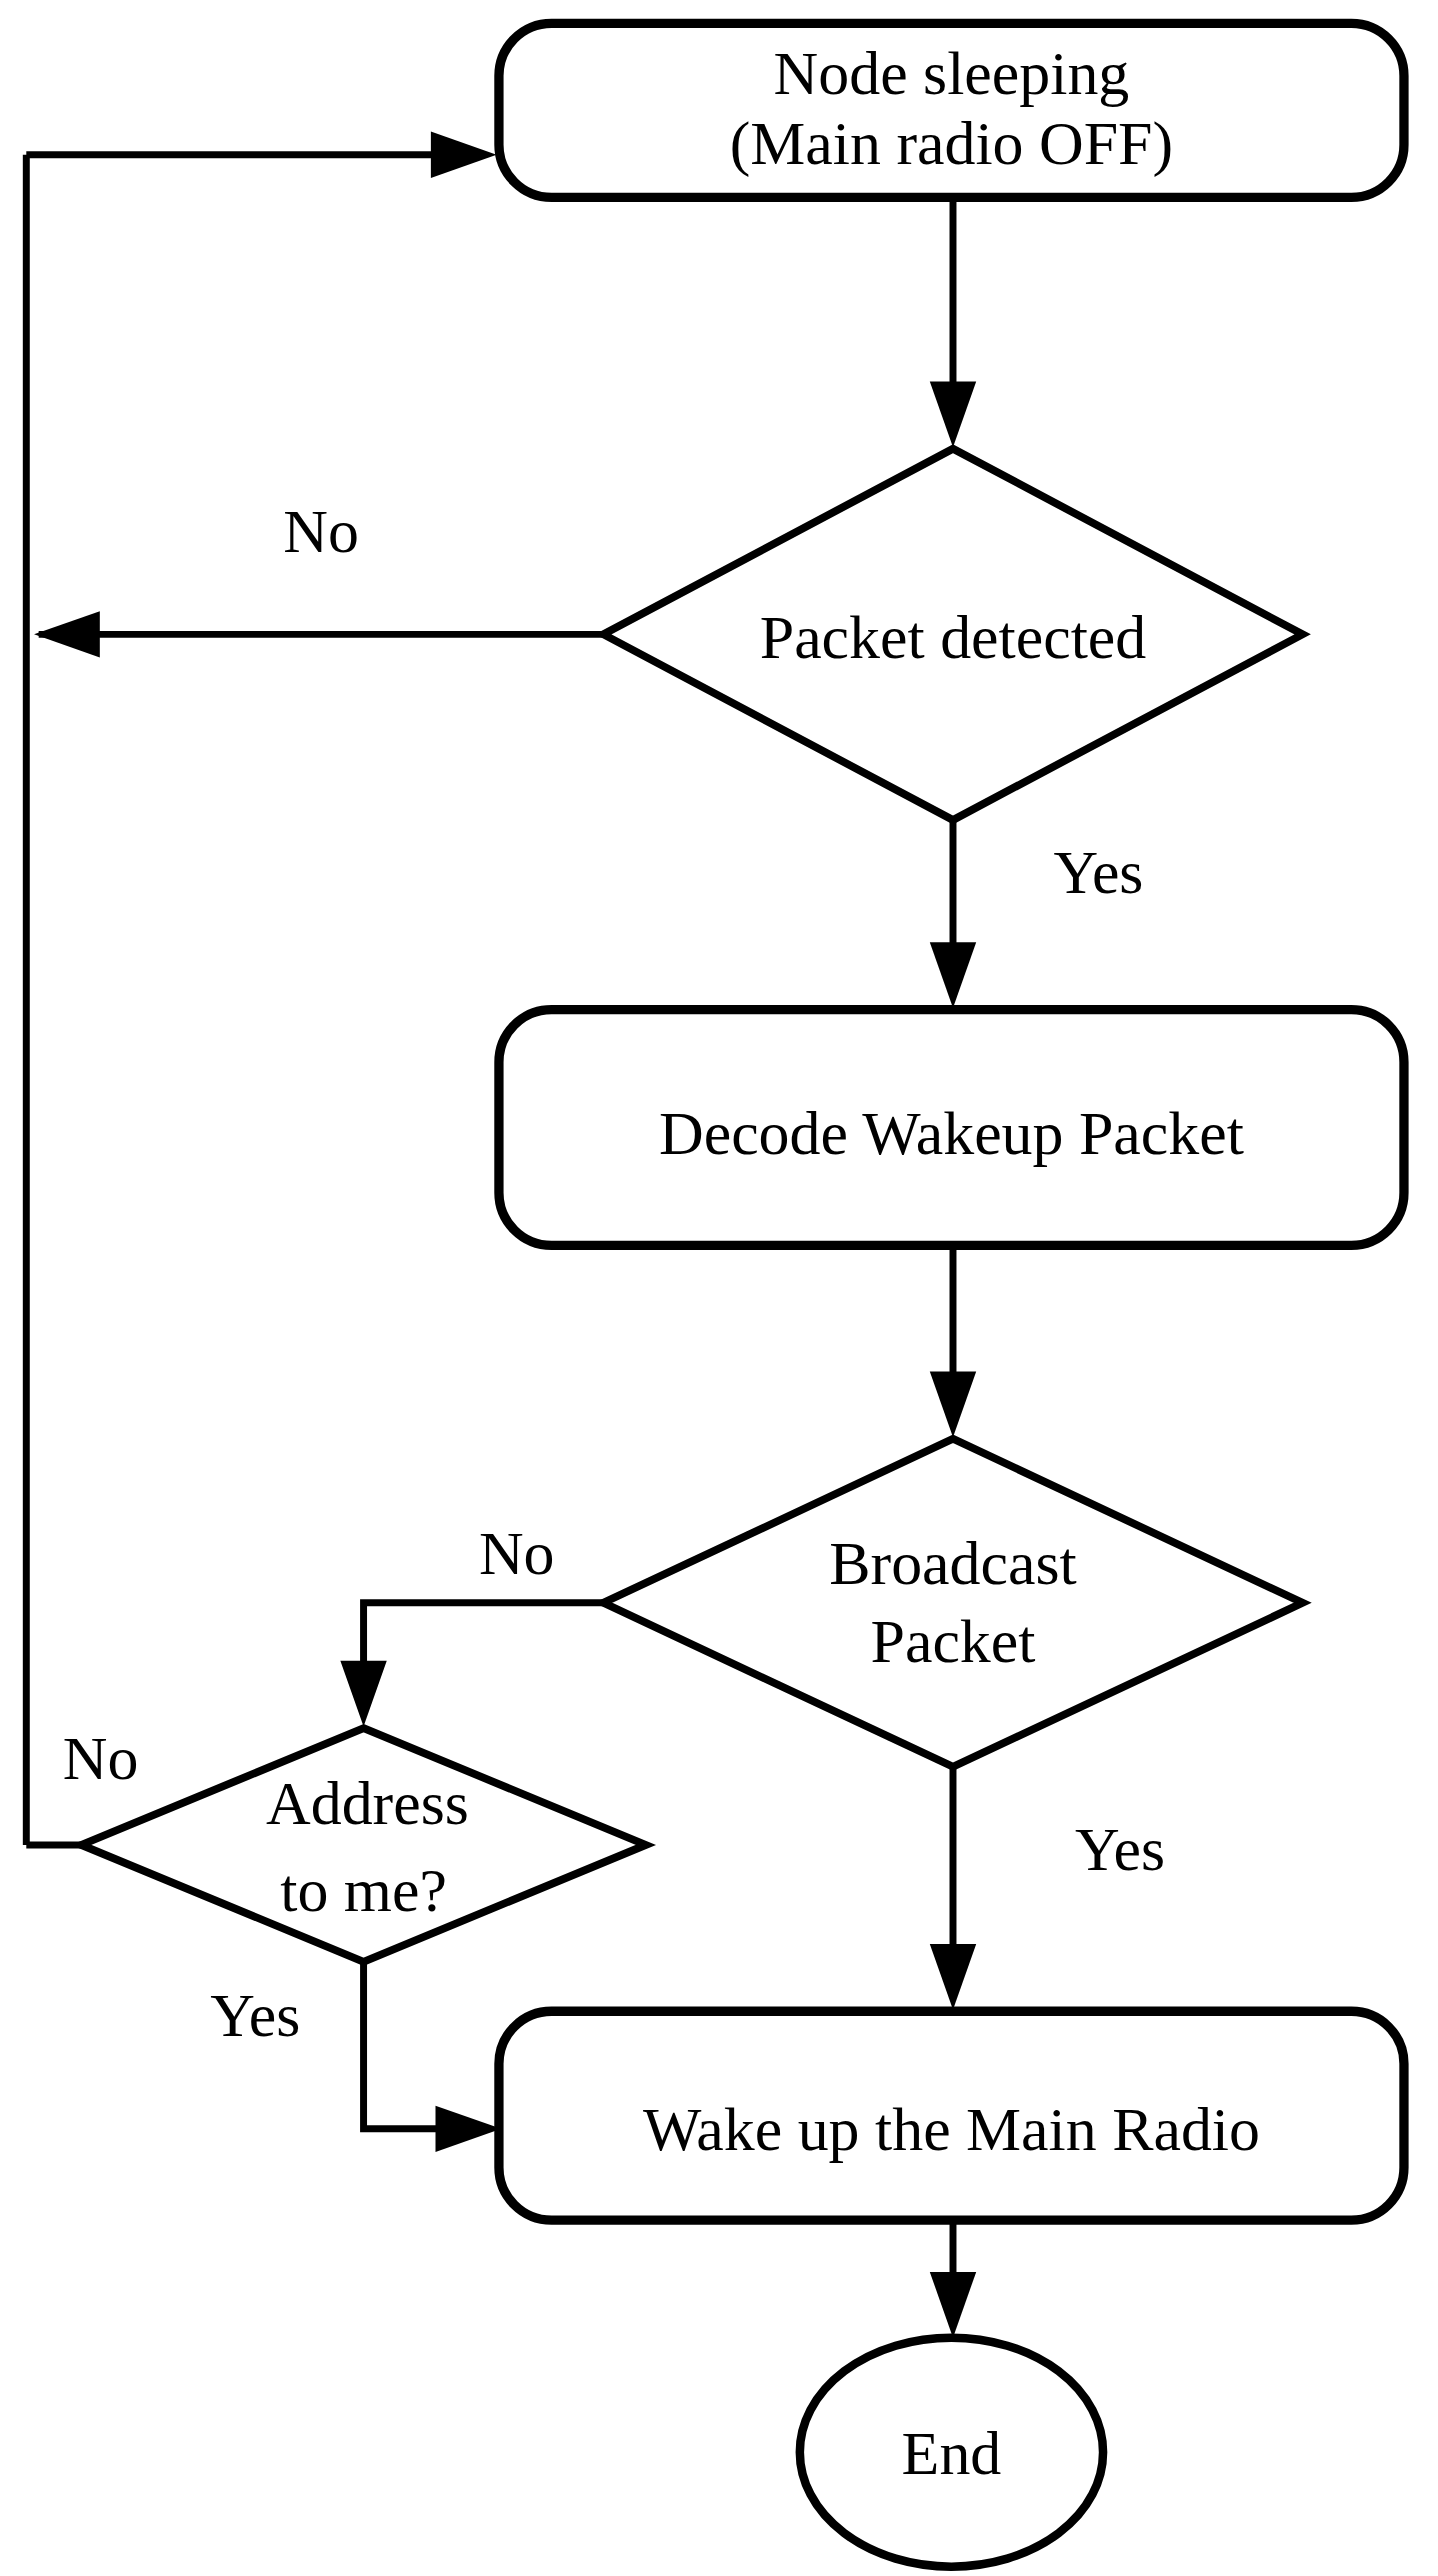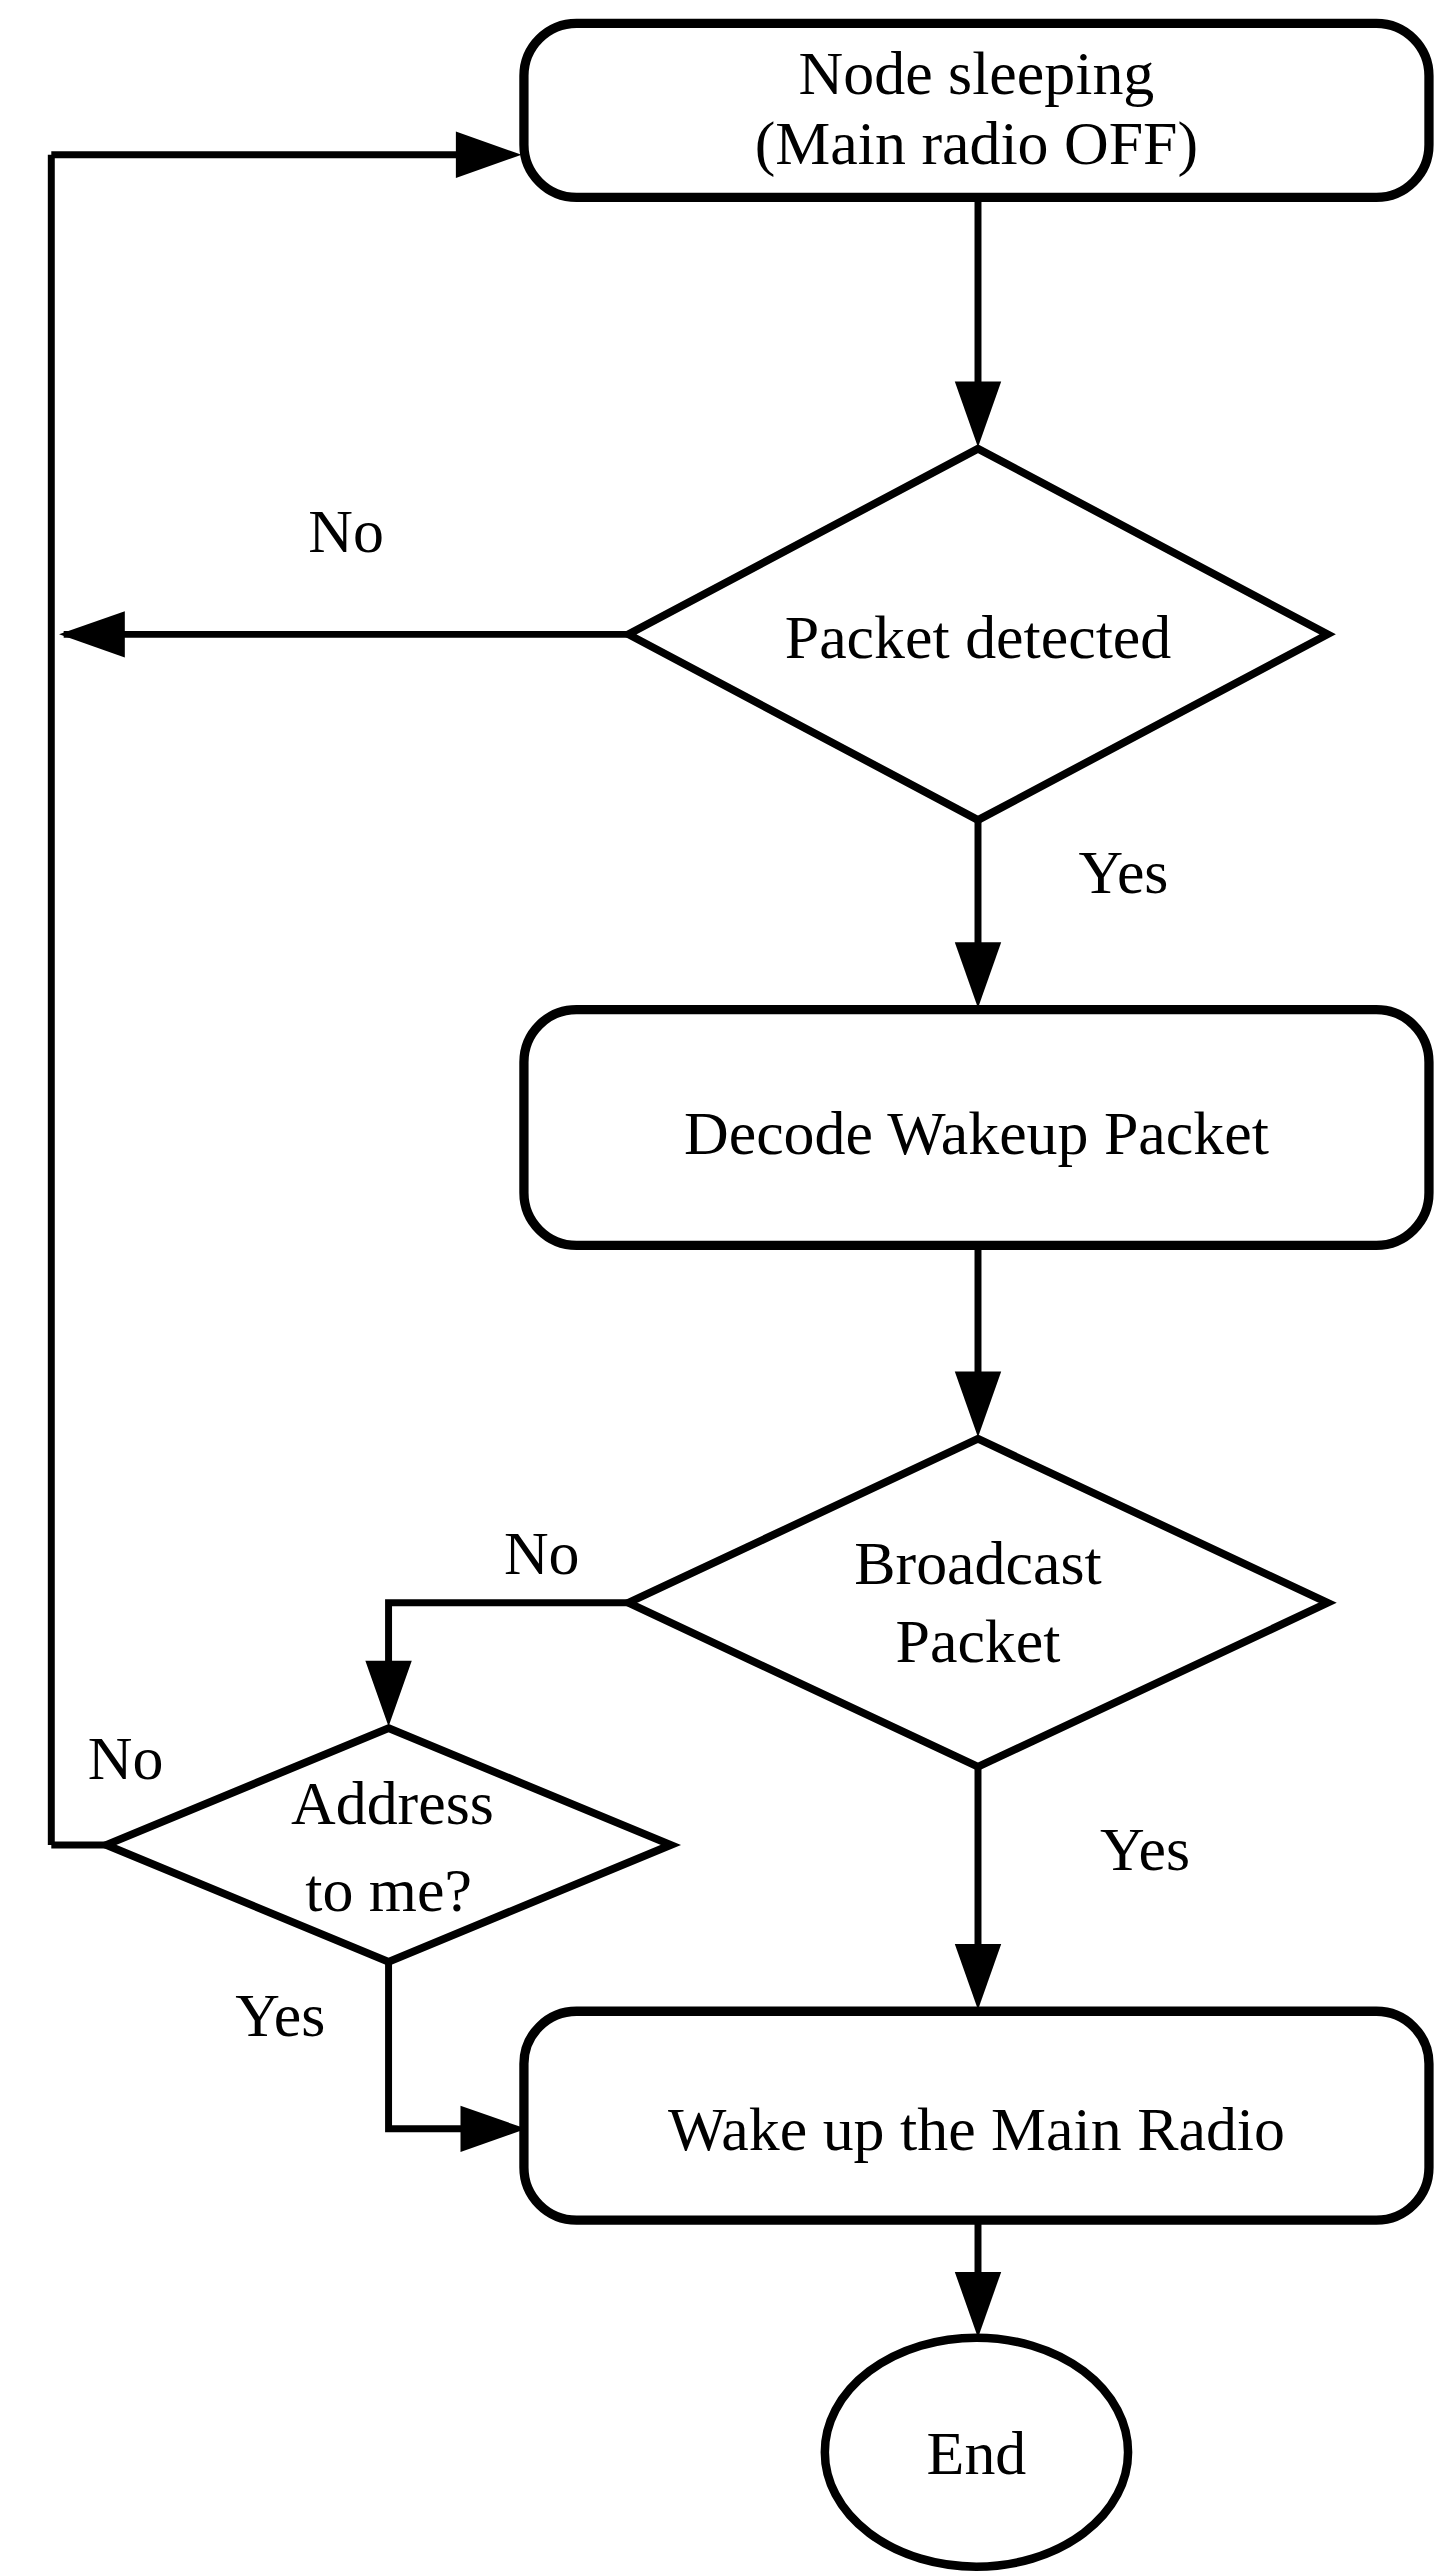--- a/index.html
+++ b/index.html
@@ -5,21 +5,20 @@
   html, body {
     margin: 0;
     padding: 0;
     background: #ffffff;
   }
   .page {
     position: relative;
     width: 1342px;
     height: 2576px;
     background: #ffffff;
-    margin-left: 25px;
   }
   svg.flow {
     display: block;
     width: 1438px;
     height: 2576px;
   }
   .shape {
     fill: #ffffff;
     stroke: #000000;
   }

